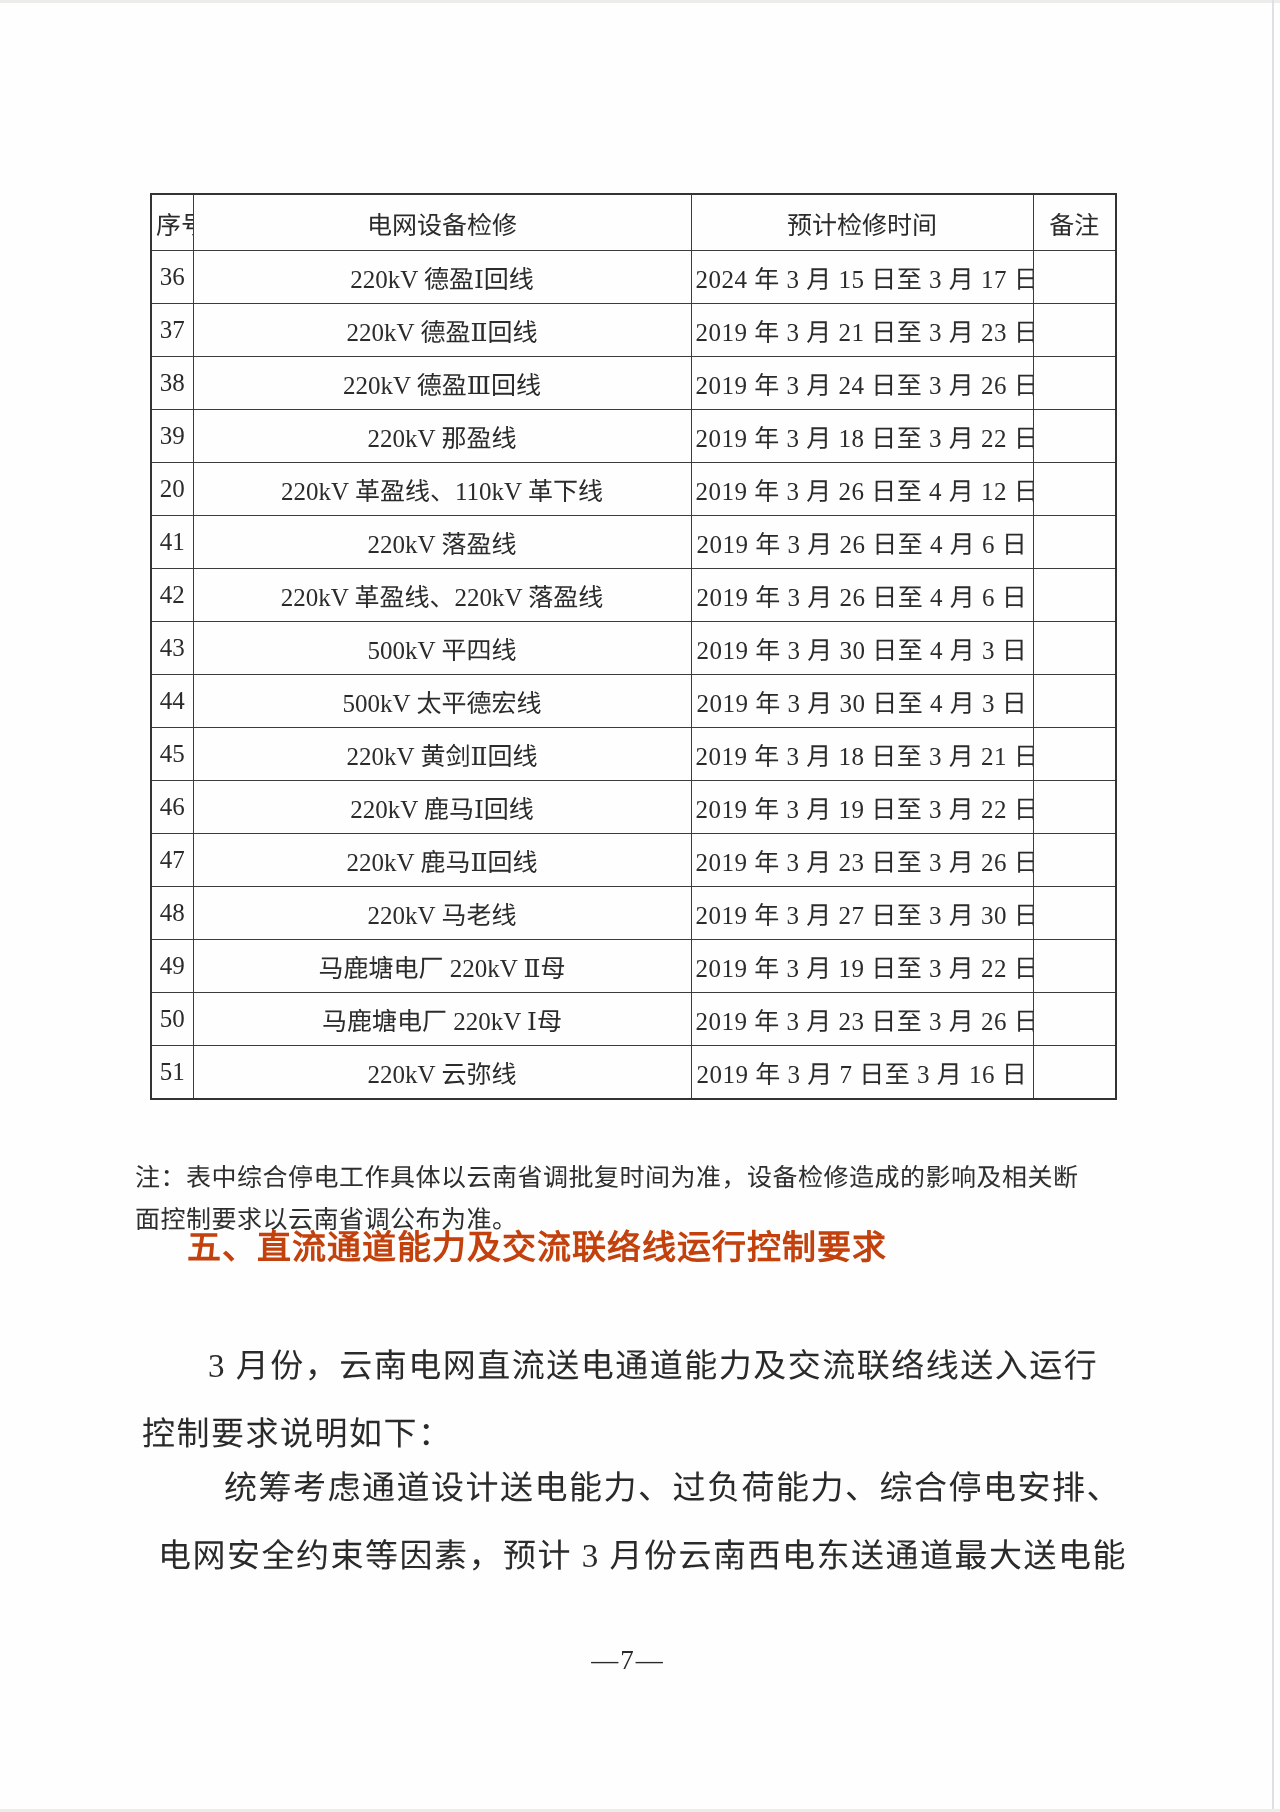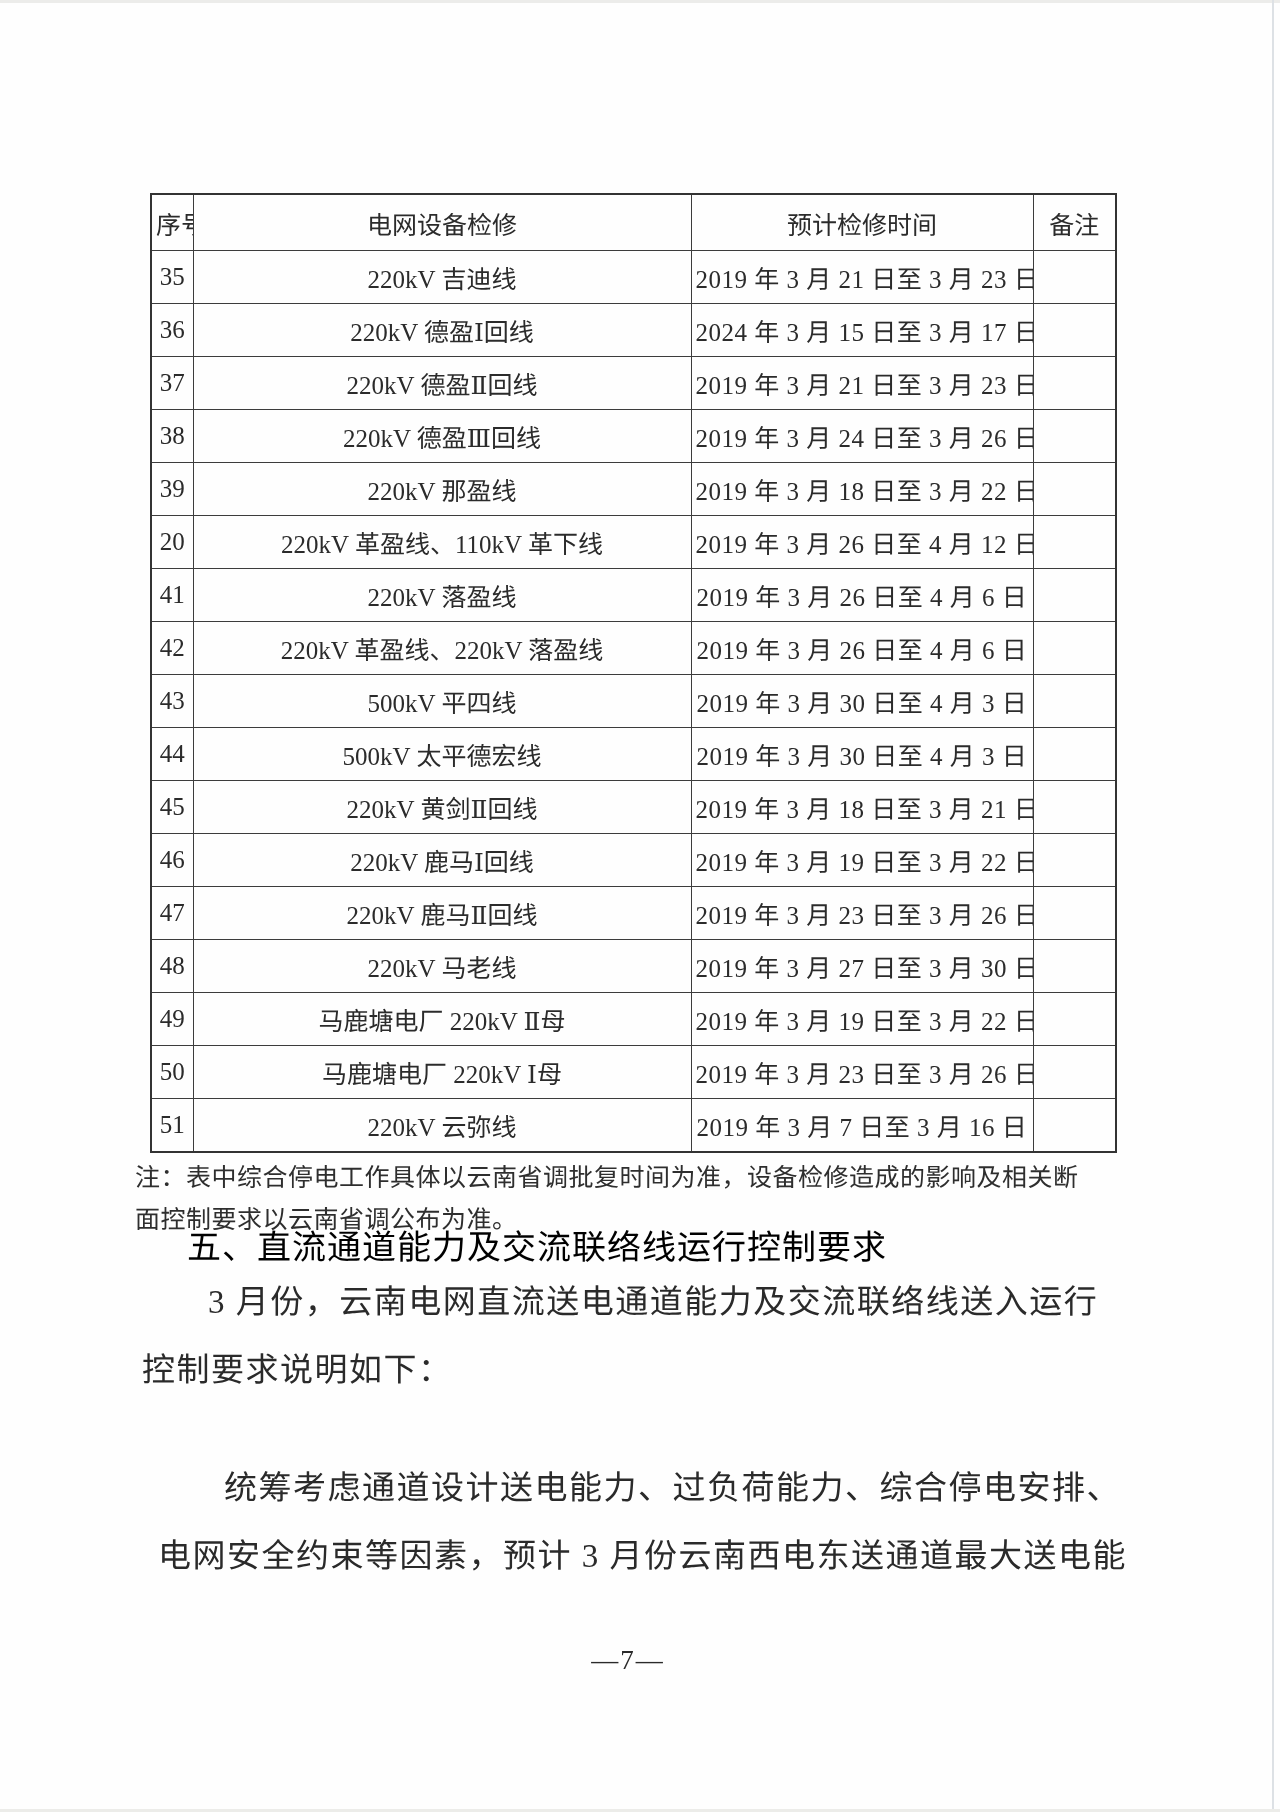--- a/index.html
+++ b/index.html
@@ -55,37 +55,37 @@
     line-height:42px;
     color:#2e2e2e;
     letter-spacing:0.5px;
   }
   .note .note-line{display:block;}
 
   .section-heading{
     position:absolute;
     left:187px; top:1226px;
     font-family:"Liberation Sans","DejaVu Sans",sans-serif;
-    font-weight:normal;
+    font-weight:bold;
     font-size:34px;
     line-height:42px;
-    color:#000000;
+    color:#c2410c;
     letter-spacing:1px;
   }
 
   .body-para{
     position:absolute;
     left:142px;
     width:985px;
     font-size:33px;
     line-height:68px;
     color:#2a2a2a;
     letter-spacing:1.5px;
   }
-  .para-1{top:1268px;}
+  .para-1{top:1332px;}
   .para-2{top:1438px;}
   .body-para .line{display:block;white-space:nowrap;}
   .body-para .line.indent{text-indent:66px;}
 
   .page-number{
     position:absolute;
     left:0; top:1645px;
     width:1256px;
     text-align:center;
     font-size:27px;
@@ -112,26 +112,20 @@
     <thead>
       <tr>
         <th>序号</th>
         <th>电网设备检修</th>
         <th>预计检修时间</th>
         <th>备注</th>
       </tr>
     </thead>
     <tbody id="table-body">
         <tr>
-          <td class="cell-no">35</td>
-          <td class="cell-equip">220kV 吉迪线</td>
-          <td class="cell-time">2019 年 3 月 21 日至 3 月 23 日</td>
-          <td class="cell-remark"></td>
-        </tr>
-        <tr>
           <td class="cell-no">36</td>
           <td class="cell-equip">220kV 德盈Ⅰ回线</td>
           <td class="cell-time">2024 年 3 月 15 日至 3 月 17 日</td>
           <td class="cell-remark"></td>
         </tr>
         <tr>
           <td class="cell-no">37</td>
           <td class="cell-equip">220kV 德盈Ⅱ回线</td>
           <td class="cell-time">2019 年 3 月 21 日至 3 月 23 日</td>
           <td class="cell-remark"></td>

